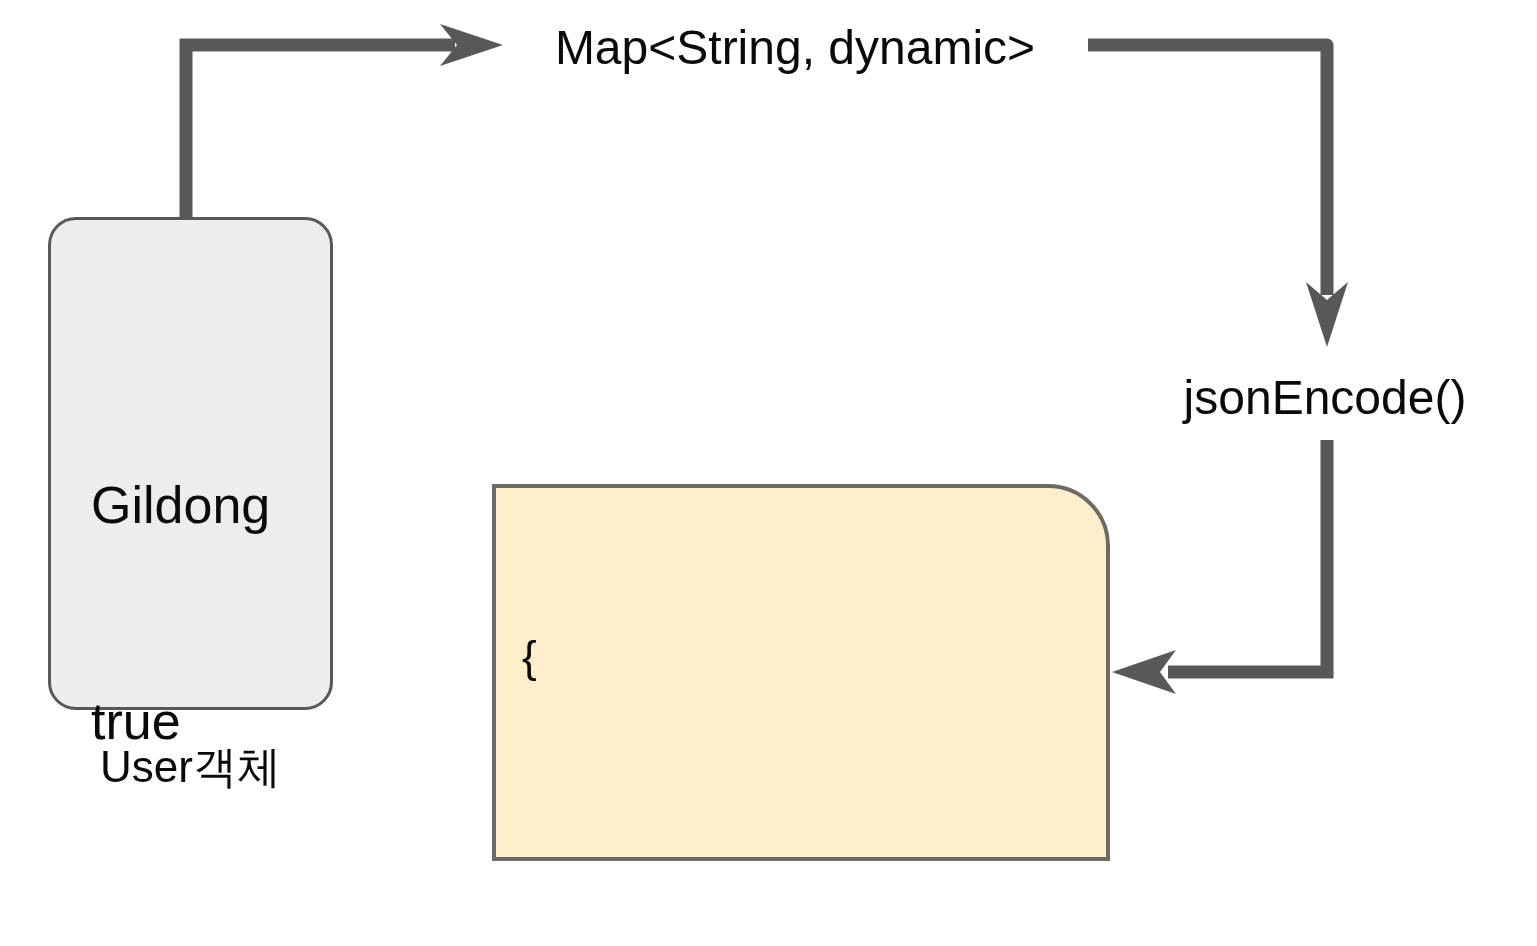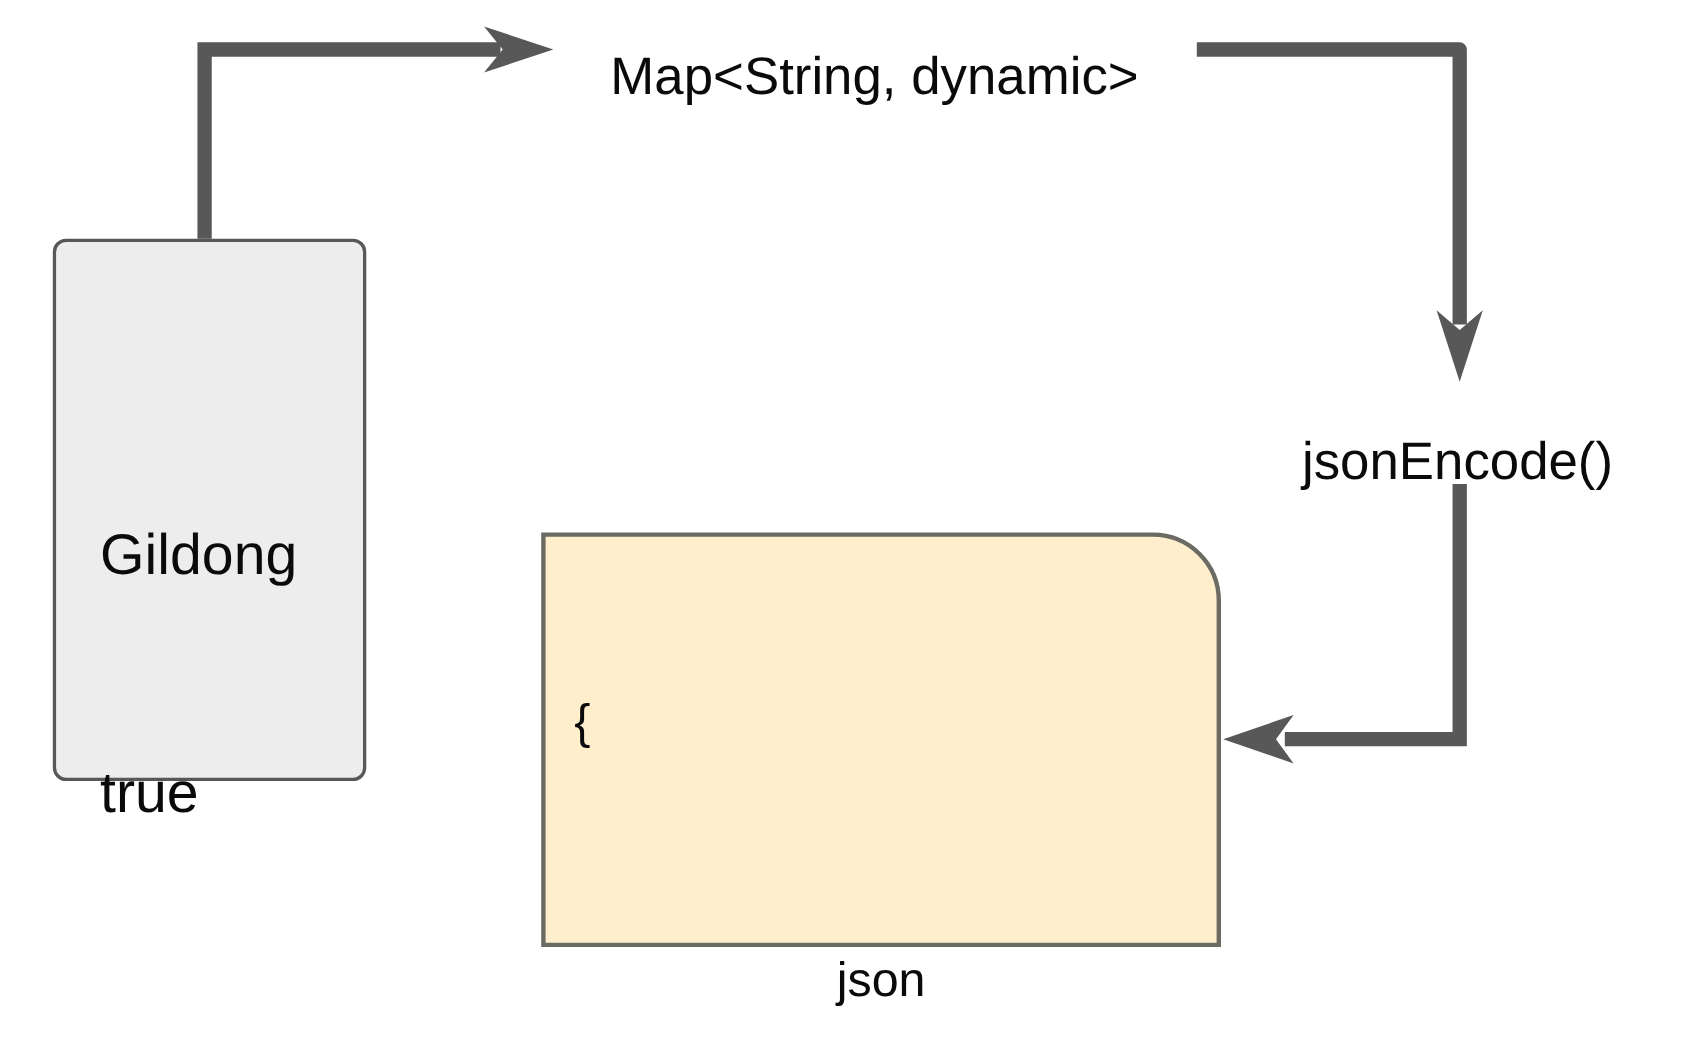--- a/index.html
+++ b/index.html
@@ -33,21 +33,21 @@
   
   #user-node {
     position: absolute;
     left: 48px;
     top: 217px;
     width: 285px;
     height: 493px;
     box-sizing: border-box;
     background: #ededed;
     border: 3px solid #585858;
-    border-radius: 12px;
+    border-radius: 28px;
   }
   #user-fields {
     position: absolute;
     left: 40px;
     top: 105px;
     font-size: 52px;
     line-height: 72px;
     color: #0a0a0a;
     white-space: pre;
   }
@@ -100,21 +100,20 @@
     white-space: nowrap;
   }
 
   
   .edge-label {
     position: absolute;
     font-size: 48px;
     color: #0a0a0a;
     white-space: nowrap;
     text-align: center;
-    margin-top: 22px;
   }
   #map-label {
     left: 520px;
     top: 20px;
     width: 550px;
   }
   #encode-label {
     left: 1100px;
     top: 370px;
     width: 450px;
@@ -150,25 +149,25 @@
 
   <div class="edge-label" id="encode-label">jsonEncode()</div>
 
   <div id="user-node">
     <div id="user-fields">
       <span class="field-line">Gildong</span>
       <span class="field-line">true</span>
       
     </div>
   </div>
+  <div id="user-caption">User객체</div>
 
   <div id="json-node">
     <div id="json-body">
       <span class="json-line">{</span>
       
       
       
       
     </div>
   </div>
-  <div id="json-caption">json</div>
 
 </div>
 
 </body></html>

